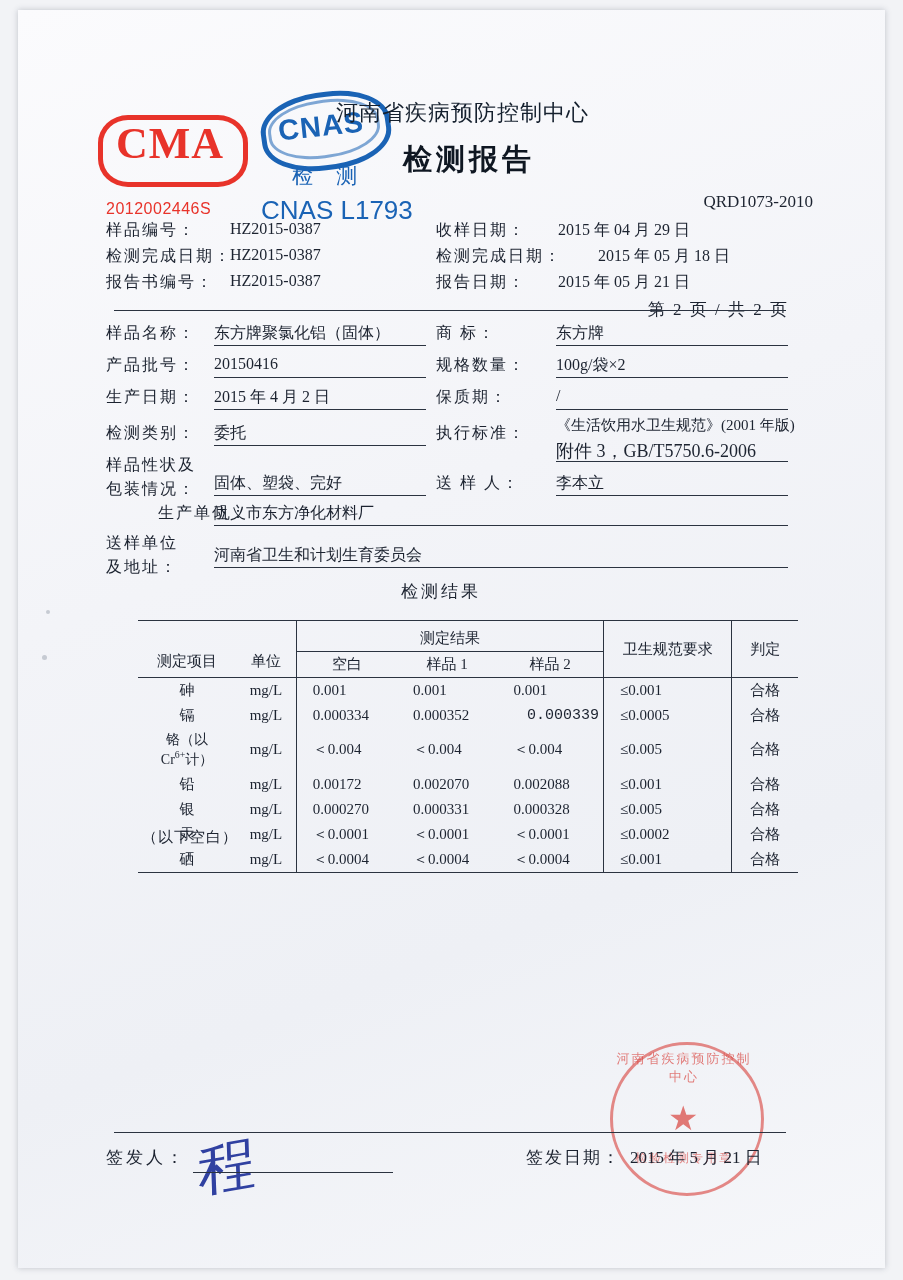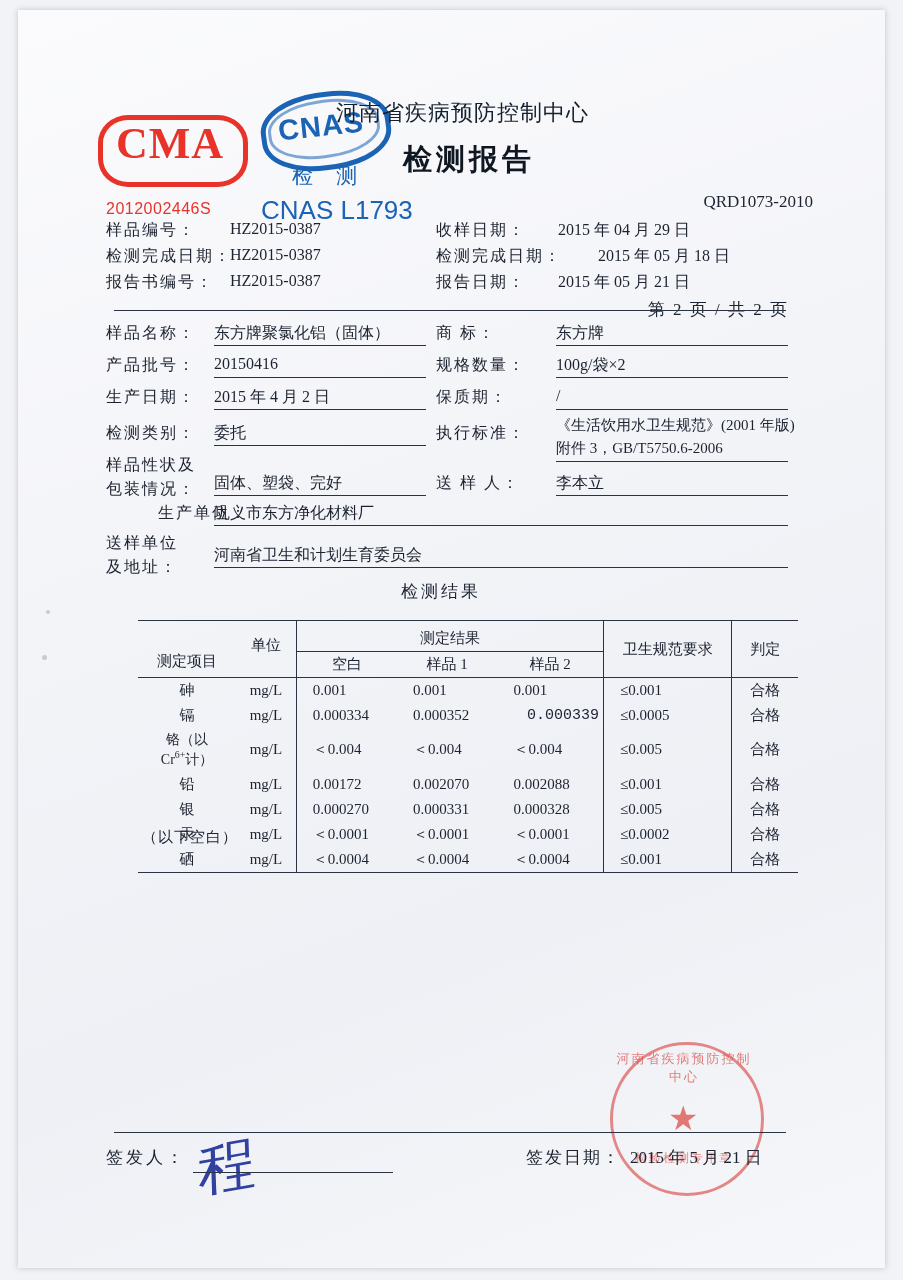--- a/index.html
+++ b/index.html
@@ -228,21 +228,21 @@
       <div class="irow" style="left:418px;top:72px;"><span class="ilbl">保质期：</span></div>
       <div class="irow" style="left:538px;top:72px;"><span class="ival">/</span></div>
       <div class="uline" style="left:538px;top:94px;width:232px;"></div>
 
       <div class="irow" style="left:88px;top:108px;"><span class="ilbl">检测类别：</span></div>
       <div class="irow" style="left:196px;top:108px;"><span class="ival">委托</span></div>
       <div class="uline" style="left:196px;top:130px;width:212px;"></div>
 
       <div class="irow" style="left:418px;top:108px;"><span class="ilbl">执行标准：</span></div>
       <div class="irow" style="left:538px;top:101px;font-size:15px;"><span class="ival">《生活饮用水卫生规范》(2001 年版)</span></div>
-      <div class="irow" style="left:538px;top:124px;font-size:15px;"><span class="ival">附件 3，GB/T5750.6-2006</span></div>
+      <div class="irow" style="left:538px;top:124px;font-size:18px;"><span class="ival">附件 3，GB/T5750.6-2006</span></div>
       <div class="uline" style="left:538px;top:146px;width:232px;"></div>
 
       <div class="irow" style="left:88px;top:140px;"><span class="ilbl">样品性状及</span></div>
       <div class="irow" style="left:88px;top:164px;"><span class="ilbl">包装情况：</span></div>
       <div class="irow" style="left:196px;top:158px;"><span class="ival">固体、塑袋、完好</span></div>
       <div class="uline" style="left:196px;top:180px;width:212px;"></div>
 
       <div class="irow" style="left:418px;top:158px;"><span class="ilbl">送 样 人：</span></div>
       <div class="irow" style="left:538px;top:158px;"><span class="ival">李本立</span></div>
       <div class="uline" style="left:538px;top:180px;width:232px;"></div>
@@ -256,21 +256,21 @@
       <div class="irow" style="left:196px;top:230px;text-align:right;"><span class="ival">河南省卫生和计划生育委员会</span></div>
       <div class="uline" style="left:196px;top:252px;width:574px;"></div>
     </div>
 
     <div class="res-title">检测结果</div>
 
     <table class="results">
       <thead>
         <tr class="thick-top">
           <td class="colitem" rowspan="2" style="vertical-align:bottom;padding-bottom:6px;">测定项目</td>
-          <td class="colunit" rowspan="2" style="vertical-align:bottom;padding-bottom:22px;">单位</td>
+          <td class="colunit" rowspan="2" style="vertical-align:bottom;padding-bottom:6px;">单位</td>
           <td class="vl vr" colspan="3" style="padding-top:8px;">测定结果</td>
           <td rowspan="2" class="vr" style="vertical-align:middle;width:150px;">卫生规范要求</td>
           <td rowspan="2" style="vertical-align:middle;width:80px;">判定</td>
         </tr>
         <tr>
           <td class="thin vl" style="width:105px;">空白</td>
           <td class="thin" style="width:105px;">样品 1</td>
           <td class="thin vr" style="width:105px;">样品 2</td>
         </tr>
       </thead>

